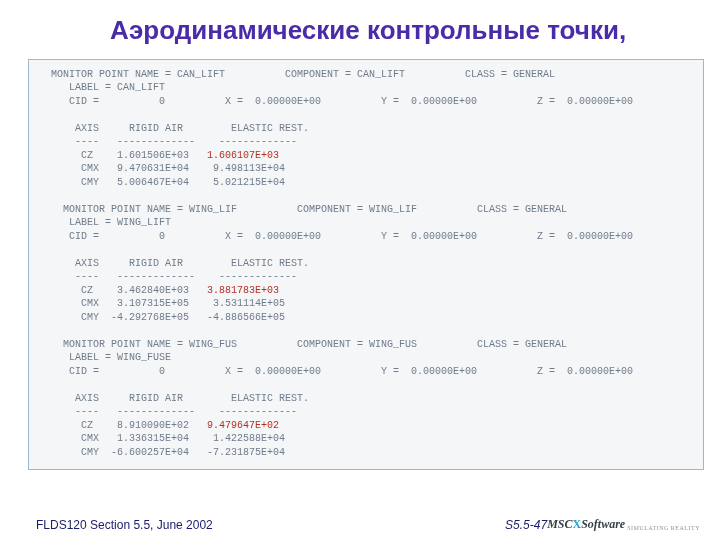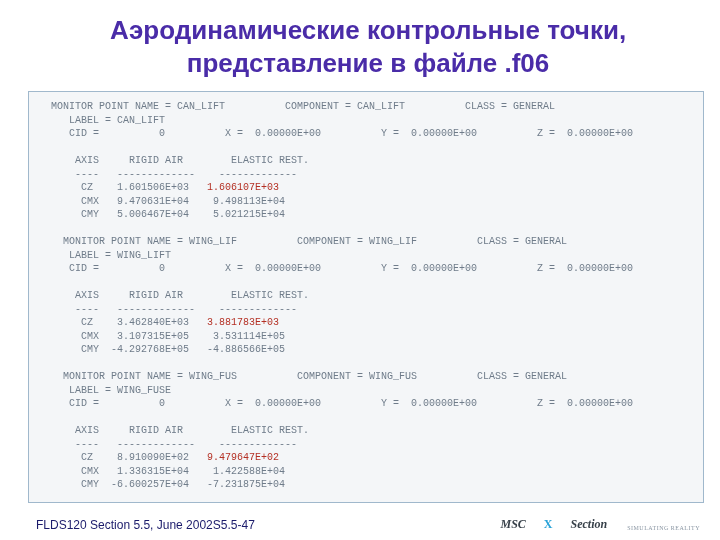--- a/index.html
+++ b/index.html
@@ -37,40 +37,39 @@
     left: 8px;
     width: 100%;
     padding: 0 28px;
     box-sizing: border-box;
     display: flex;
     align-items: center;
     font-size: 12px;
     color: #1b1b6b;
   }
   .footer .left { flex: 0 0 auto; }
-  .footer .center { flex: 1; text-align: left; }
+  .footer .center { flex: 1; text-align: right; font-style: italic; }
   .footer .right {
     flex: 0 0 auto;
     display: flex;
     align-items: center;
-    gap: 18px;
+    gap: 0;
     font-style: italic;
     font-family: Georgia, serif;
     color: #5b6673;
   }
   .footer .right .x { color: #2aa3d8; font-weight: bold; font-style: normal; }
   .footer .right .msc { font-weight: bold; color: #374049; font-style: italic; }
   .footer .right .tiny { font-size: 6px; letter-spacing: 0.5px; color: #8a96a3; margin-left: 2px; font-style: normal; align-self: flex-end; padding-bottom: 1px; }
 </style>
 </head>
 <body>
 
 <div class="title">
   <span>Аэродинамические контрольные точки,</span><br>
-  <span>представление в файле .f06</span>
 </div>
 
 <div class="codebox"><span>  MONITOR POINT NAME = CAN_LIFT          COMPONENT = CAN_LIFT          CLASS = GENERAL</span>
 <span>     LABEL = CAN_LIFT</span>
 <span>     CID =          0          X =  0.00000E+00          Y =  0.00000E+00          Z =  0.00000E+00</span>
 <span></span>
 <span>      AXIS     RIGID AIR        ELASTIC REST.</span>
 <span>      ----   -------------    -------------</span>
 <span>       CZ    1.601506E+03   </span><span class="hl">1.606107E+03</span>
 <span>       CMX   9.470631E+04    9.498113E+04</span>
@@ -95,16 +94,16 @@
 <span>       CZ    8.910090E+02   </span><span class="hl">9.479647E+02</span>
 <span>       CMX   1.336315E+04    1.422588E+04</span>
 <span>       CMY  -6.600257E+04   -7.231875E+04</span></div>
 
 <div class="footer">
   <div class="left">FLDS120 Section 5.5, June 2002</div>
   <div class="center">S5.5-47</div>
   <div class="right">
     <span class="msc">MSC</span>
       <span class="x">X</span>
-      <span class="msc">Section</span>
+      <span class="msc">Software</span>
     <span class="tiny">SIMULATING REALITY</span>
   </div>
 </div>
 
 </body></html>

